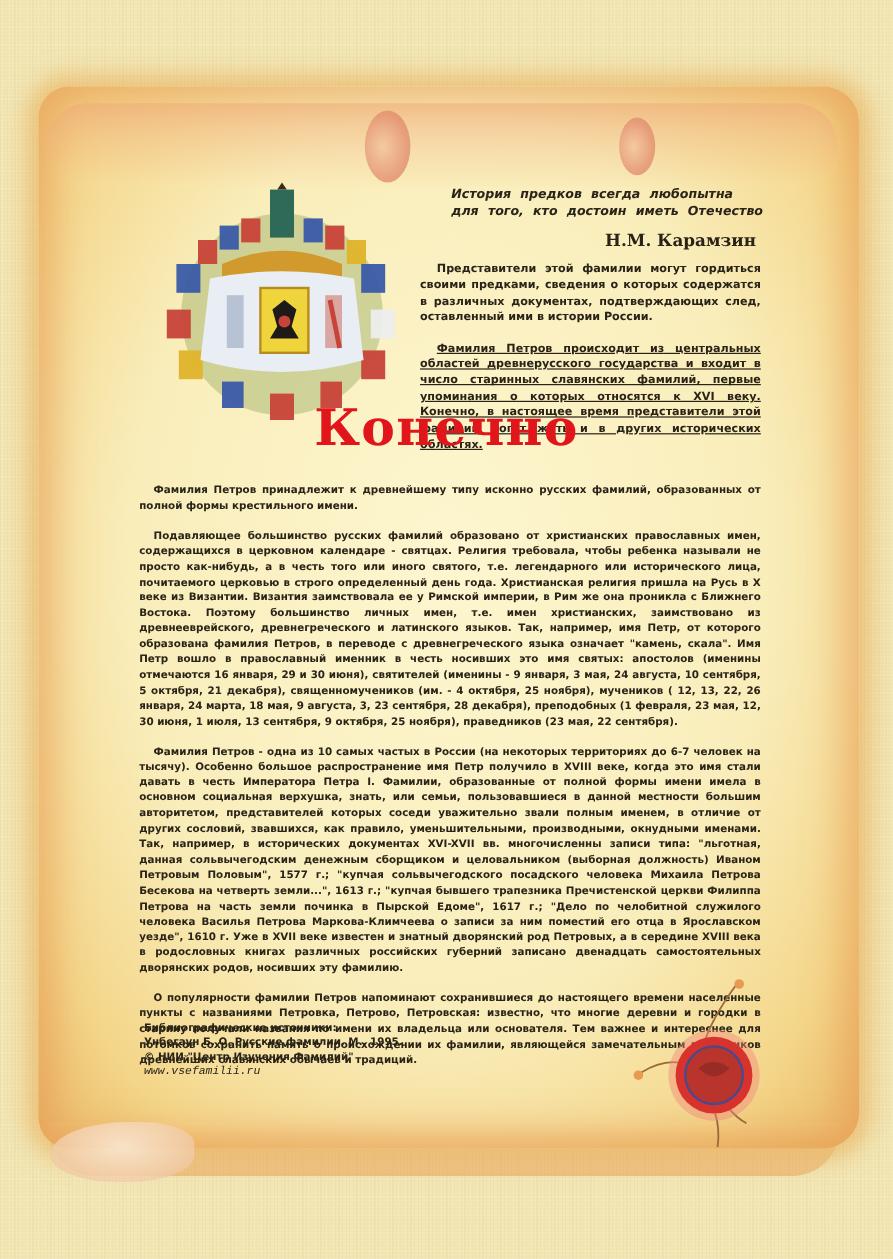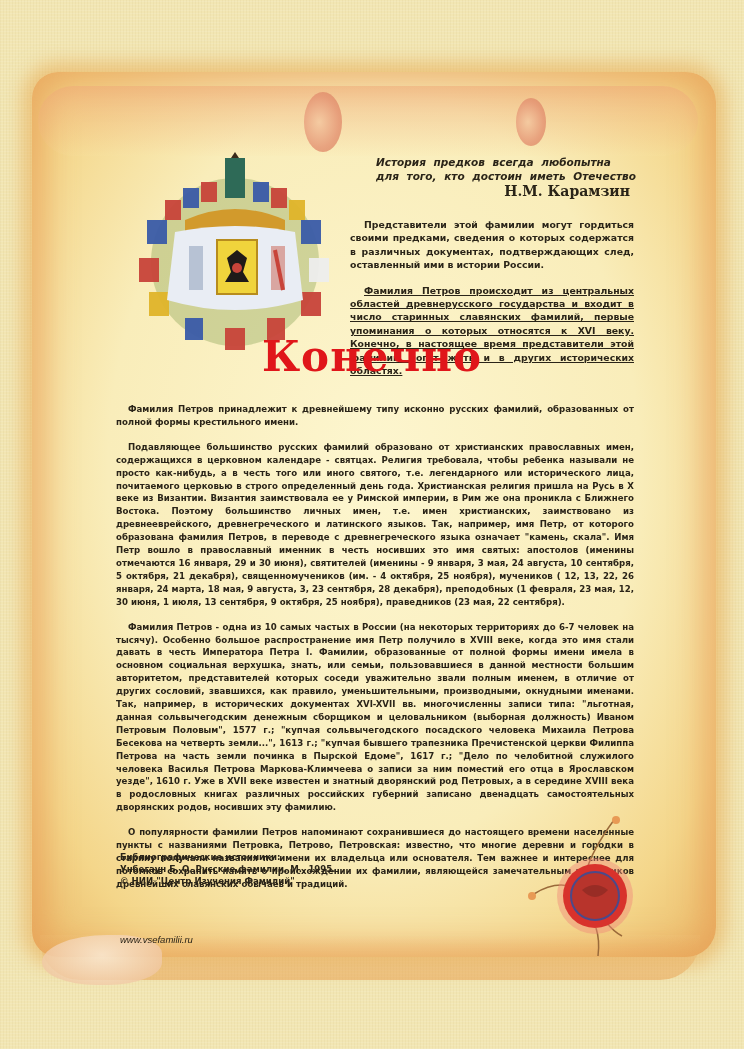--- a/index.html
+++ b/index.html
@@ -29,39 +29,39 @@
     position:absolute; left:40px; top:935px; width:660px; height:45px;
     background:linear-gradient(0deg, rgba(232,160,80,0.55), rgba(250,230,170,0.05));
     border-radius:0 0 40px 40px;
   }
   .curl-left { position:absolute; left:42px; top:935px; width:120px; height:50px; border-radius:60% 40% 50% 50%;
     background:radial-gradient(ellipse at 50% 40%, #fbeedd, #f0c6a0 80%); opacity:0.8; }
 
   .quote { position:absolute; left:376px; top:155px; width:260px; font-family:"DejaVu Sans", sans-serif;
     font-size:10.5px; font-weight:bold; color:#2a2418; line-height:14px; }
   .quote .q-line { display:block; word-spacing:4px;font-style:italic; }
-  .quote .author { display:block; text-align:right; font-family:"DejaVu Serif", serif; font-size:14px; margin-top:1px; padding-right:6px; }
+  .quote .author { display:block; text-align:right; font-family:"DejaVu Serif", serif; font-size:14px; margin-top:11px; padding-right:6px; }
 
   .intro { position:absolute; left:338px; top:206px; width:308px; font-family:"DejaVu Sans", sans-serif;
     font-size:9.3px; font-weight:bold; color:#2a2418; line-height:13.4px; text-align:justify; }
   .intro p { margin:12px; text-indent:14px; }
 
   .coat { position:absolute; left:125px; top:150px; width:220px; height:205px; }
 
   .title { position:absolute; left:0; width:744px; top:332px; text-align:center;
     font-family:"DejaVu Serif", serif; font-weight:bold; font-size:42px; color:#e0161a; letter-spacing:1px; }
 
   .body-text { position:absolute; left:104px; top:391px; width:542px; font-family:"DejaVu Sans", sans-serif;
     font-size:8.6px; color:#2a2418; line-height:12.9px; text-align:justify; font-weight:bold; }
   .body-text p { margin:12px; text-indent:12px; }
 
   .sources { position:absolute; left:104px; top:851px; width:440px; font-family:"DejaVu Sans", sans-serif;
     font-size:8.6px; font-weight:bold; color:#2a2418; line-height:12px; }
   .sources div { white-space:nowrap;padding-left:16px; }
-  .sources .site { font-family:Liberation Sans, sans-serif; font-style:italic; font-weight:normal; font-size:9.5px;margin-top:47px; }
+  .sources .site { font-family:Liberation Mono, monospace; font-style:italic; font-weight:normal; font-size:9.5px; }
 
   .seal { position:absolute; left:556px; top:860px; width:78px; height:72px; }
 </style>
 </head>
 <body>
 
 <div class="scroll"></div>
 <div class="roll-top">
   <div class="roll-knob" style="left:266px;top:6px;"></div>
   <div class="roll-knob" style="left:478px;top:12px;width:30px;height:48px;"></div>

